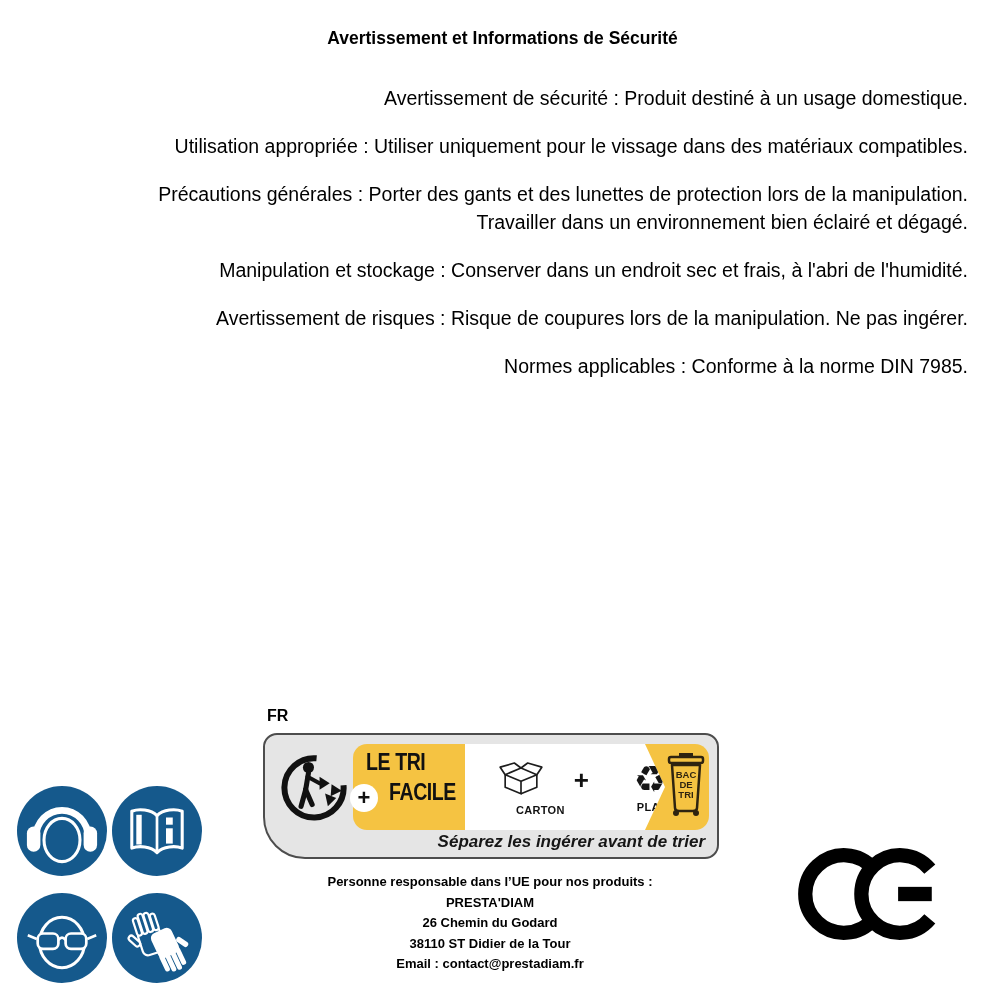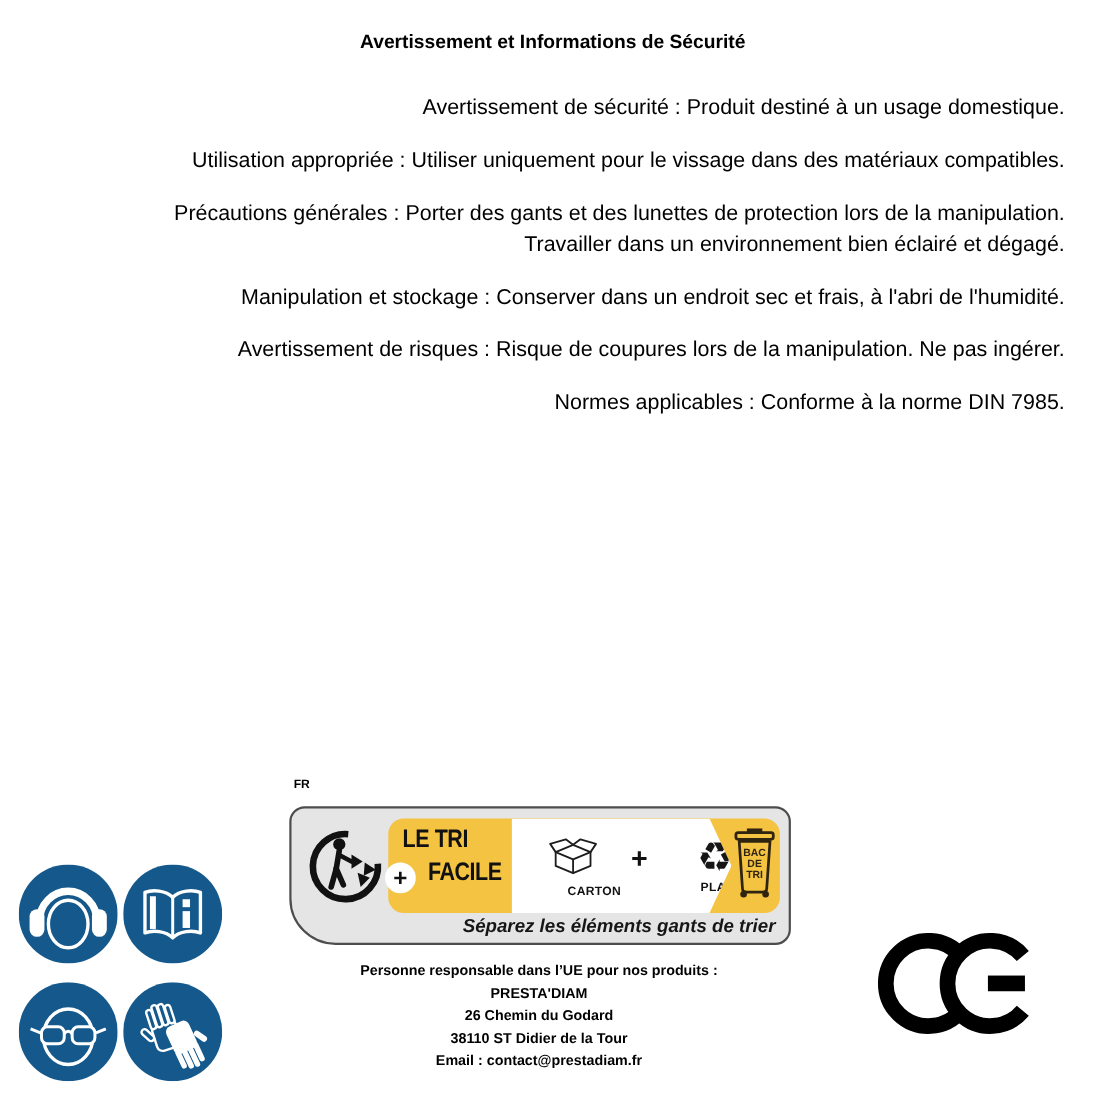--- a/index.html
+++ b/index.html
@@ -20,21 +20,21 @@
 
   
   .icon-grid{
     position:absolute;left:17px;top:786px;
     display:grid;grid-template-columns:90px 90px;grid-auto-rows:90px;
     column-gap:5px;row-gap:17px;
   }
   .icon-grid svg{width:90px;height:90px;display:block;}
 
   
-  .fr-code{position:absolute;left:267px;top:707px;font-size:11px;font-weight:700;}
+  .fr-code{position:absolute;left:267px;top:707px;font-size:16px;font-weight:700;}
   .label-box{
     position:absolute;left:263px;top:733px;width:452px;height:122px;
     background:#e5e5e5;border:2px solid #4d4d4d;border-radius:14px 14px 14px 42px;
     box-sizing:content-box;
   }
   .triman{position:absolute;left:12px;top:14px;width:74px;height:74px;}
   .band{position:absolute;left:88px;top:9px;width:356px;height:86px;border-radius:14px;}
   .tri-text{font-size:23px;font-weight:800;letter-spacing:-0.5px;color:#111;
     transform:scaleX(0.85);transform-origin:left center;white-space:nowrap;position:absolute;}
   .tri1{left:13px;top:5px;}
@@ -184,21 +184,21 @@
         <path d="M5,12 L8,55 Q8,58 12,58 H26 Q30,58 30,55 L33,12 Z" fill="none" stroke="#2f2410" stroke-width="2.5" stroke-linejoin="round"></path>
         <circle cx="9" cy="60" r="3" fill="#2f2410"></circle>
         <circle cx="29" cy="60" r="3" fill="#2f2410"></circle>
         <text x="19" y="25" text-anchor="middle" font-size="9.5" font-weight="800" fill="#2f2410">BAC</text>
         <text x="19" y="35" text-anchor="middle" font-size="9.5" font-weight="800" fill="#2f2410">DE</text>
         <text x="19" y="45" text-anchor="middle" font-size="9.5" font-weight="800" fill="#2f2410">TRI</text>
       </svg>
     </span>
   </div>
 
-  <span class="tagline">Séparez les éléments gants de trier</span>
+  <span class="tagline">Séparez les ingérer avant de trier</span>
 </div>
 
 <div class="address">
   <div>Personne responsable dans l’UE pour nos produits :</div>
   <div>PRESTA'DIAM</div>
   <div>26 Chemin du Godard</div>
   <div>38110 ST Didier de la Tour</div>
   <div>Email : contact@prestadiam.fr</div>
 </div>
 

